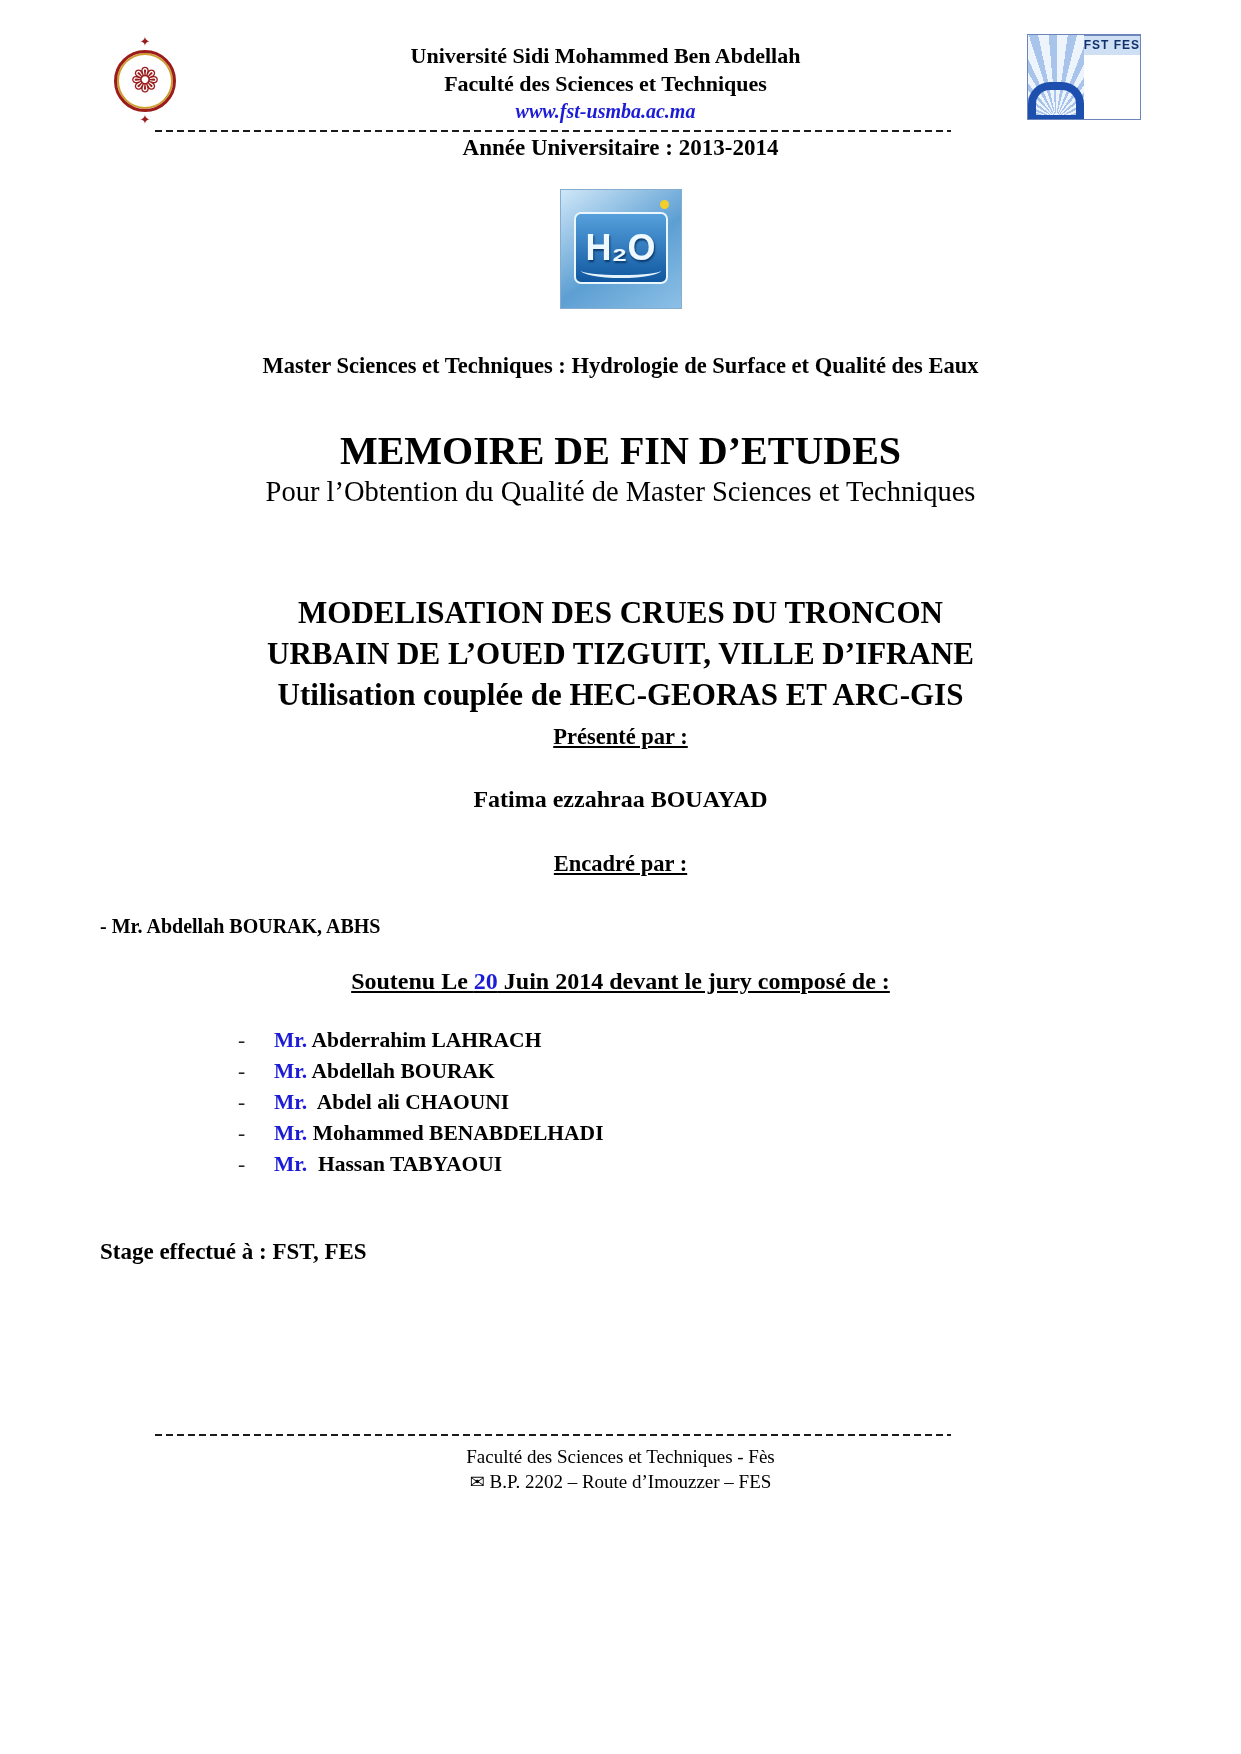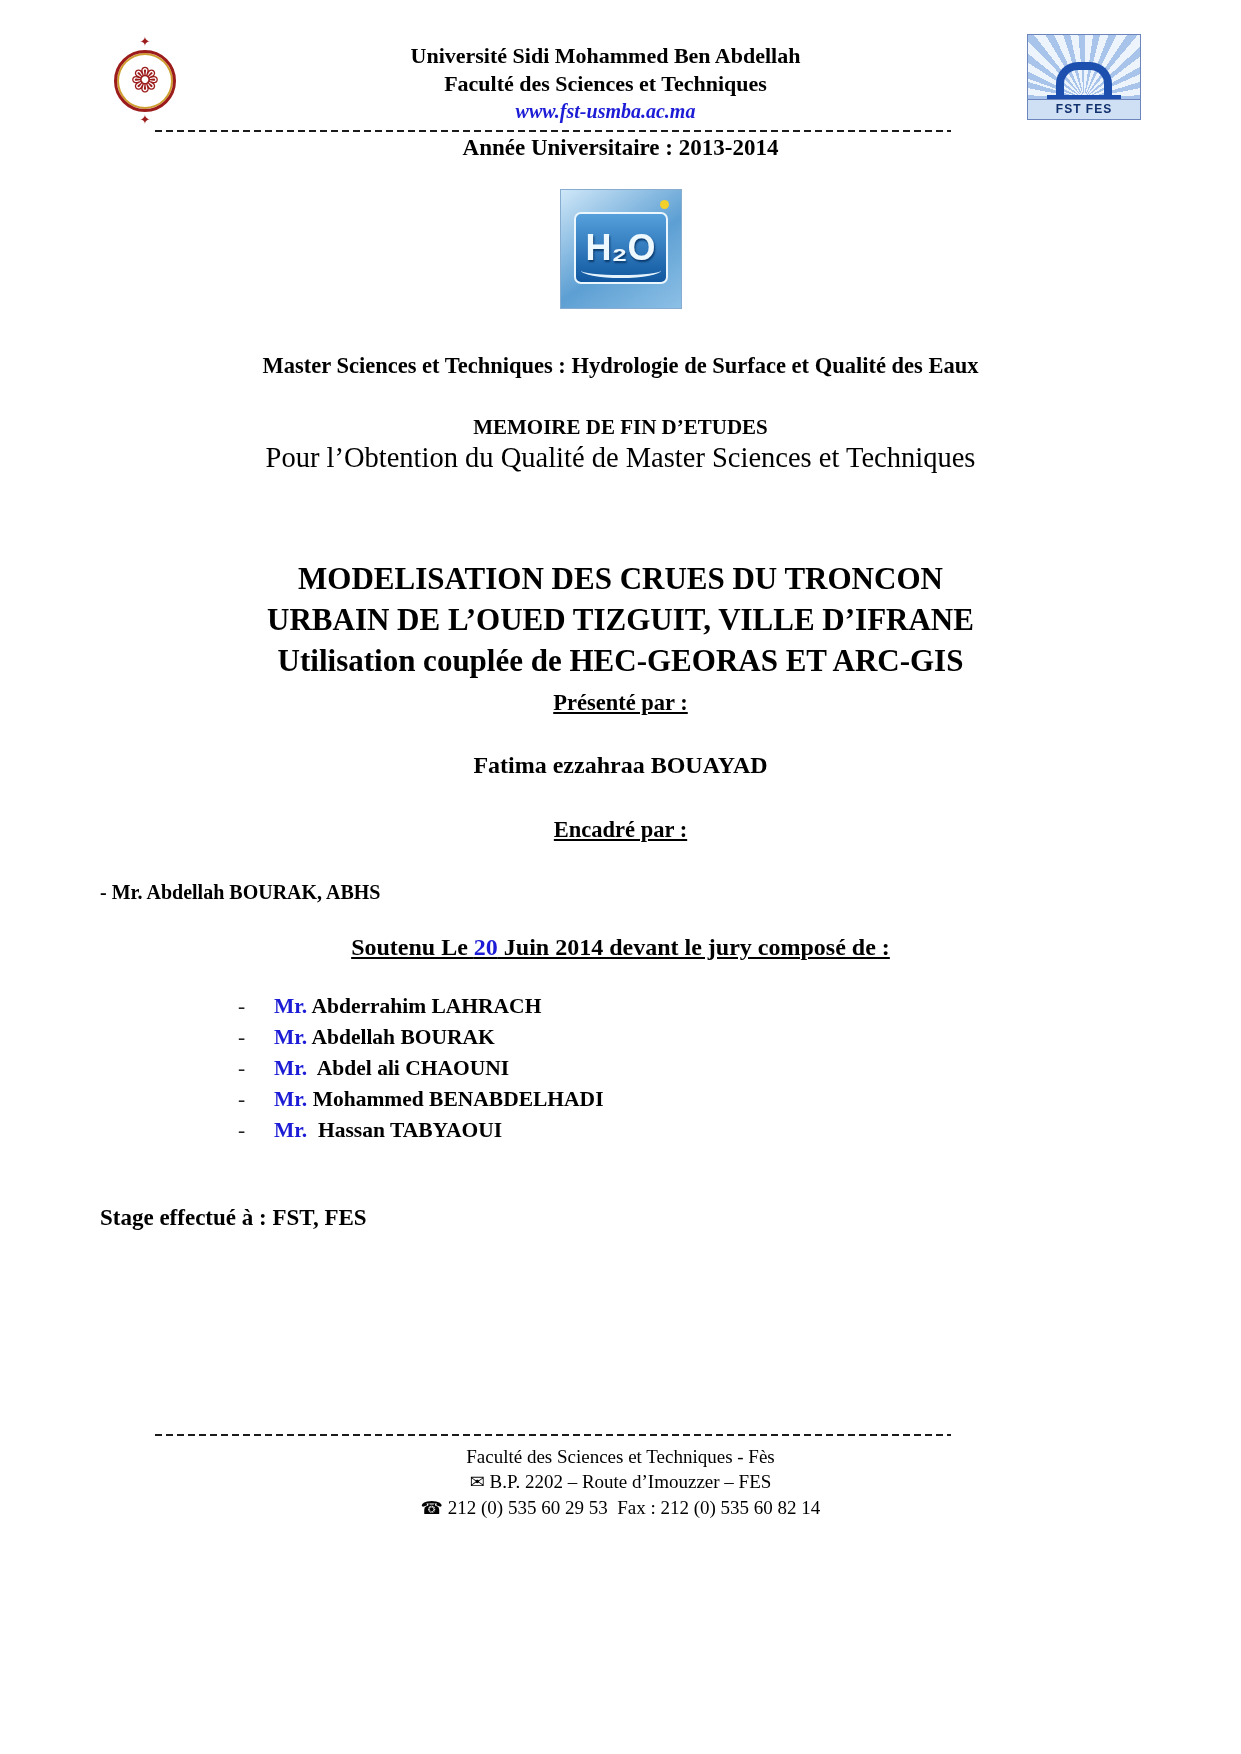--- a/index.html
+++ b/index.html
@@ -13,21 +13,21 @@
   
   .header{display:flex;align-items:flex-start;}
   .univ-logo{width:78px;margin-left:6px;display:flex;flex-direction:column;align-items:center;gap:2px;padding-top:2px;}
   .finial{color:#9c1b1b;font-size:13px;line-height:12px;}
   .medallion{width:56px;height:56px;border-radius:50%;border:3px solid #9c1b1b;
     box-shadow:inset 0 0 0 2px #cf9f2e;display:flex;align-items:center;justify-content:center;background:#fff;}
   .medallion span{color:#9c1b1b;font-size:34px;line-height:1;}
   .header-center{flex:1;text-align:center;padding-top:8px;}
   .hdr-univ,.hdr-fac{font-weight:bold;font-size:22px;line-height:1.28;}
   .hdr-web{color:var(--accent,#1c1cd6);font-weight:bold;font-style:italic;font-size:20px;line-height:1.3;cursor:pointer;}
-  .fst-logo{width:112px;height:84px;border:1px solid #6c86bd;display:flex;flex-direction:column;background:#fff;}
+  .fst-logo{width:112px;height:84px;border:1px solid #6c86bd;display:flex;flex-direction:row;background:#fff;}
   .fst-top{flex:1;position:relative;overflow:hidden;
     background:repeating-conic-gradient(from -70deg at 50% 100%, #a8c4ea 0 6deg, #eef4fc 6deg 13deg);}
   .fst-arch{position:absolute;left:50%;bottom:3px;transform:translateX(-50%);
     width:40px;height:26px;border:8px solid #1d4fae;border-bottom:none;border-radius:22px 22px 0 0;}
   .fst-base{position:absolute;left:50%;bottom:0;transform:translateX(-50%);width:74px;height:4px;background:#1d4fae;}
   .fst-label{height:19px;background:#cfe0f5;border-top:1px solid #6c86bd;text-align:center;
     font-family:"Liberation Sans",sans-serif;font-weight:bold;font-size:12px;line-height:19px;color:#11306e;letter-spacing:1px;}
 
   .dashed-line{height:2px;margin:4px 190px 0 55px;
     background:repeating-linear-gradient(90deg,#1b1b1b 0 7px,transparent 7px 11px);}
@@ -40,21 +40,21 @@
     background:linear-gradient(145deg,#cfe7f8 0%,#5d9fd3 55%,#8cc0e6 100%);}
   .h2o-logo::before{content:"";position:absolute;top:10px;right:12px;width:9px;height:9px;border-radius:50%;background:#f2d029;}
   .h2o-inner{position:absolute;left:13px;right:13px;top:22px;bottom:24px;border:2px solid #ecf6fd;border-radius:7px;
     background:linear-gradient(#56a0dc,#10579f);display:flex;align-items:center;justify-content:center;}
   .h2o-inner::after{content:"";position:absolute;left:5px;right:5px;bottom:4px;height:12px;
     border-bottom:3px solid #e4f2fb;border-radius:50%;}
   .h2o-text{font-family:"Liberation Sans",sans-serif;font-weight:bold;font-size:36px;color:#eef8ff;text-shadow:1px 2px 2px #093a6e;}
 
   
   .master-line{margin-top:40px;text-align:center;font-weight:bold;font-size:22.5px;}
-  .memoire-title{margin-top:36px;text-align:center;font-weight:bold;font-size:21px;}
+  .memoire-title{margin-top:48px;text-align:center;font-weight:bold;font-size:40px;}
   .memoire-sub{margin-top:2px;text-align:center;font-size:28.5px;}
   .thesis-title{margin-top:84px;text-align:center;font-weight:bold;font-size:31px;line-height:1.33;}
   .presente{margin-top:8px;text-align:center;font-weight:bold;font-size:22.5px;}
   .underlined{text-decoration:underline;}
   .candidate{margin-top:36px;text-align:center;font-weight:bold;font-size:24px;}
   .encadre{margin-top:38px;text-align:center;font-weight:bold;font-size:22.5px;}
   .supervisors{margin-top:34px;font-weight:bold;font-size:20px;line-height:1.55;}
   .blue{color:var(--accent,#1c1cd6);}
   .pre{white-space:pre-wrap;}
   .defense{margin-top:26px;text-align:center;font-weight:bold;font-size:24px;text-decoration:underline;}
@@ -158,19 +158,15 @@
 
   <div class="stage">Stage effectué à : FST, FES</div>
 
   <div class="footer">
     <div class="dashed-line"></div>
     <div class="footer-line">Faculté des Sciences et Techniques -  Fès</div>
     <div class="footer-line">
       <span class="icon">✉</span>
       <span class="pre">B.P. 2202 – Route d’Imouzzer – FES</span>
     </div>
-    <div class="footer-line">
-      <span class="icon">☎</span>
-      <span class="pre">212 (0) 535 60 29 53  Fax : 212 (0) 535 60 82 14</span>
-    </div>
   </div>
 
 </div>
 
 </body></html>

